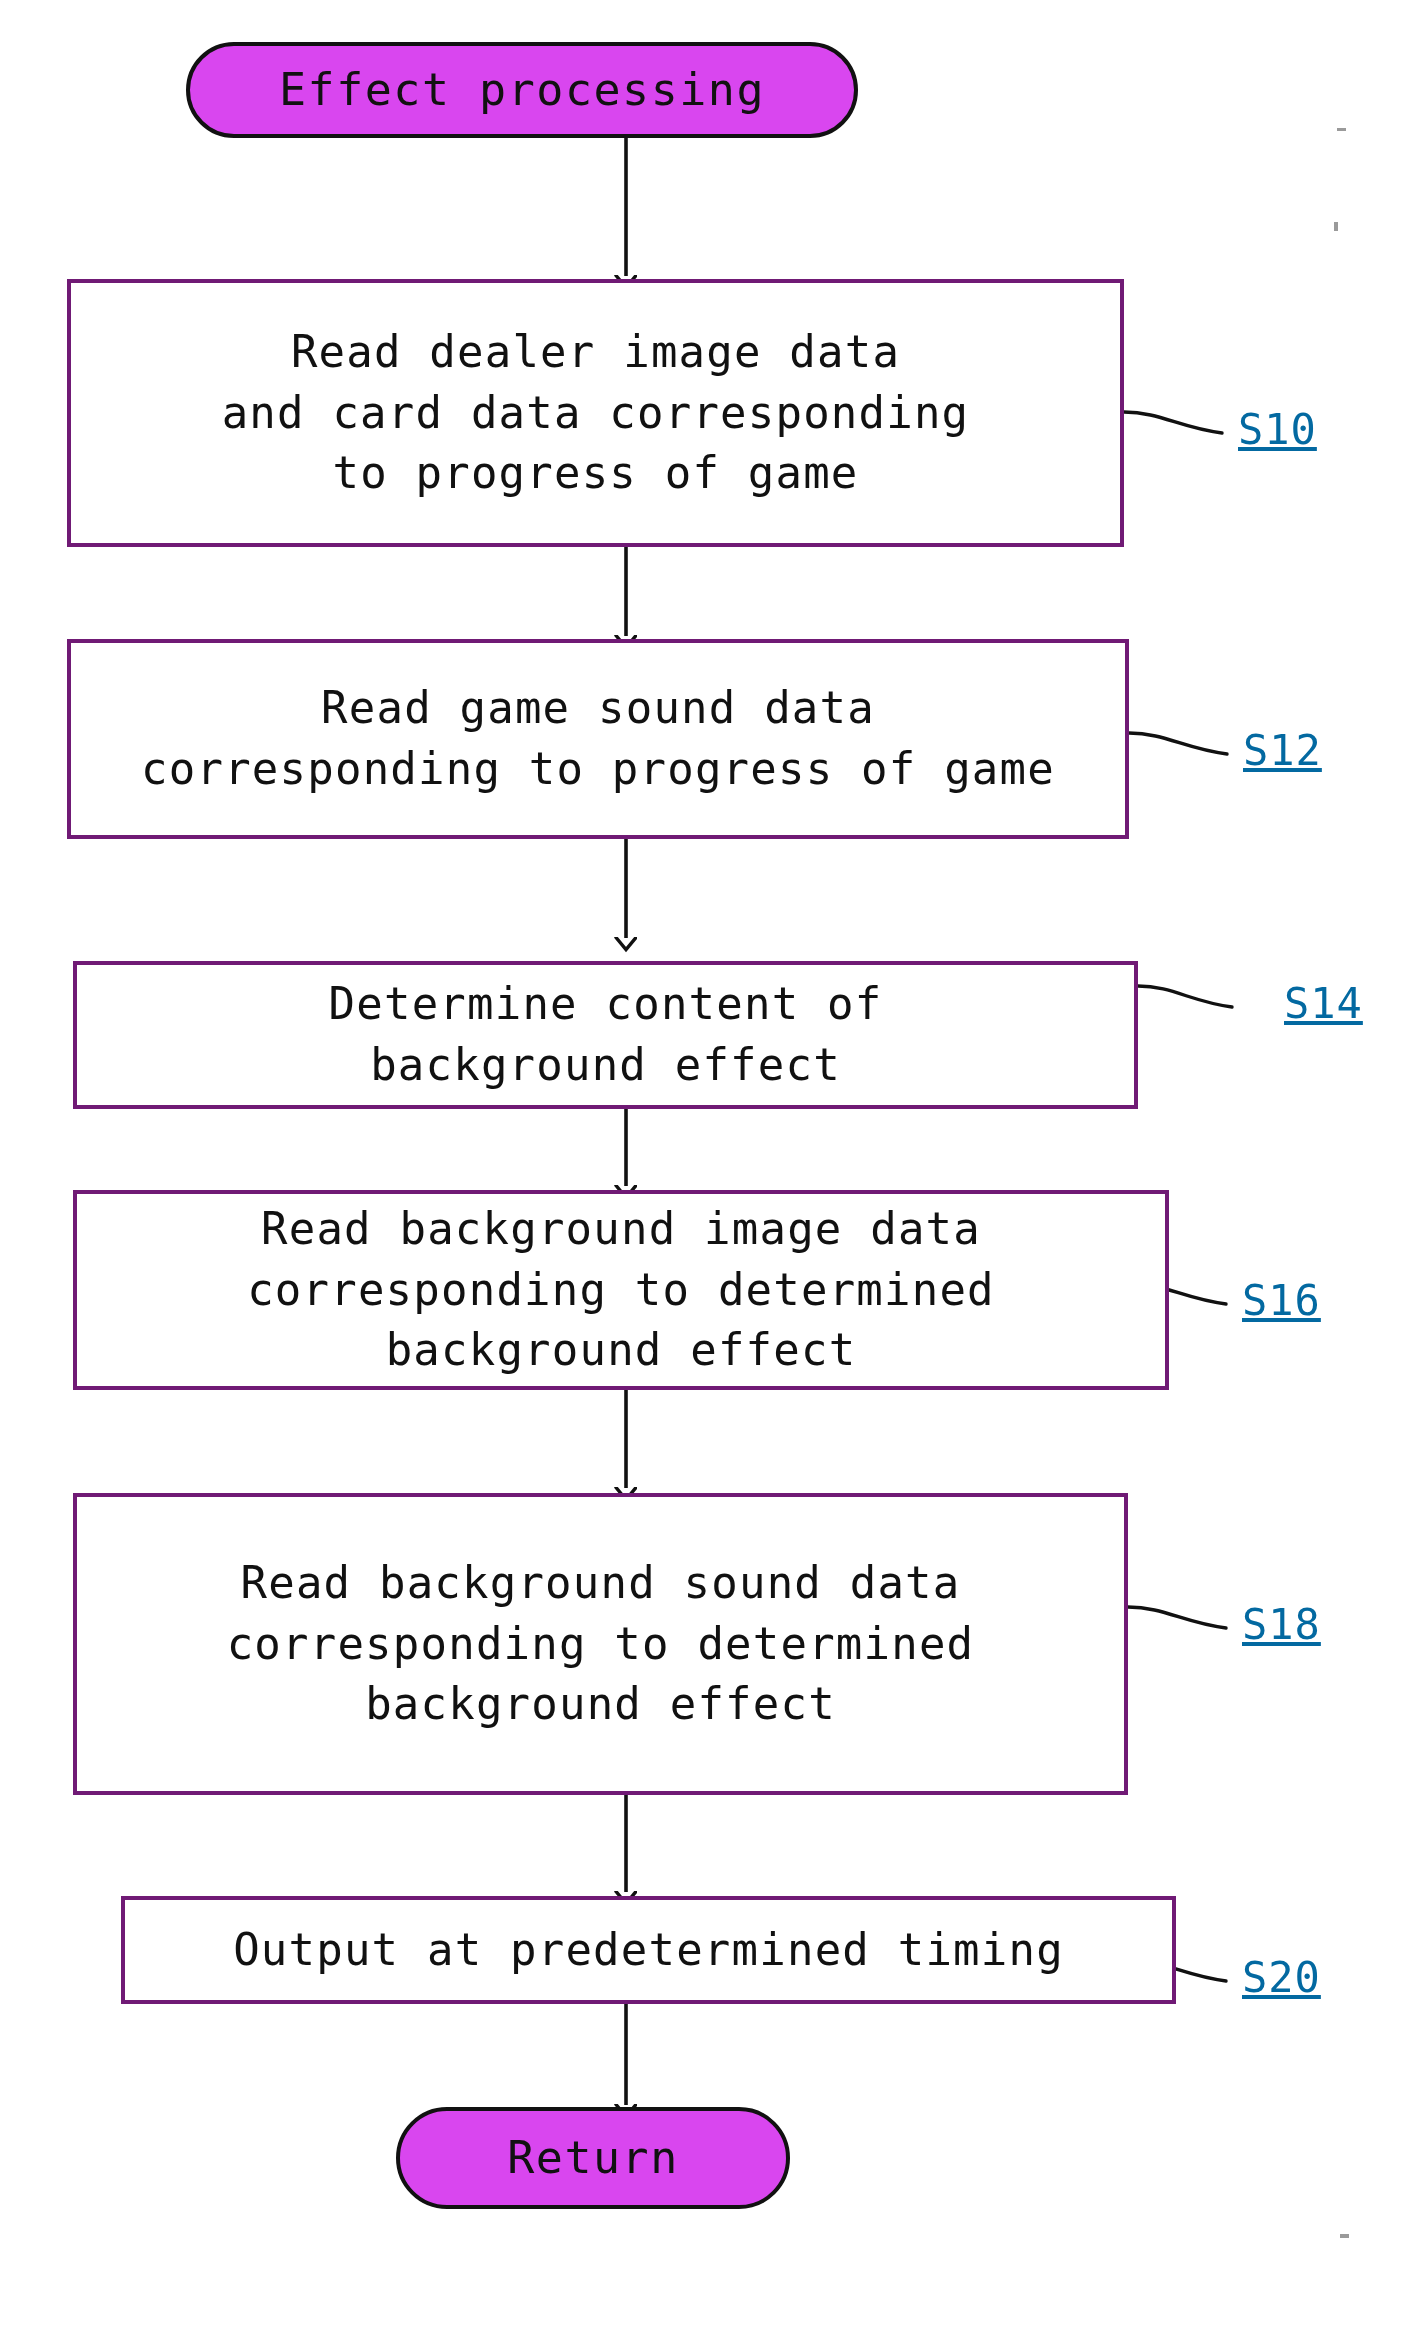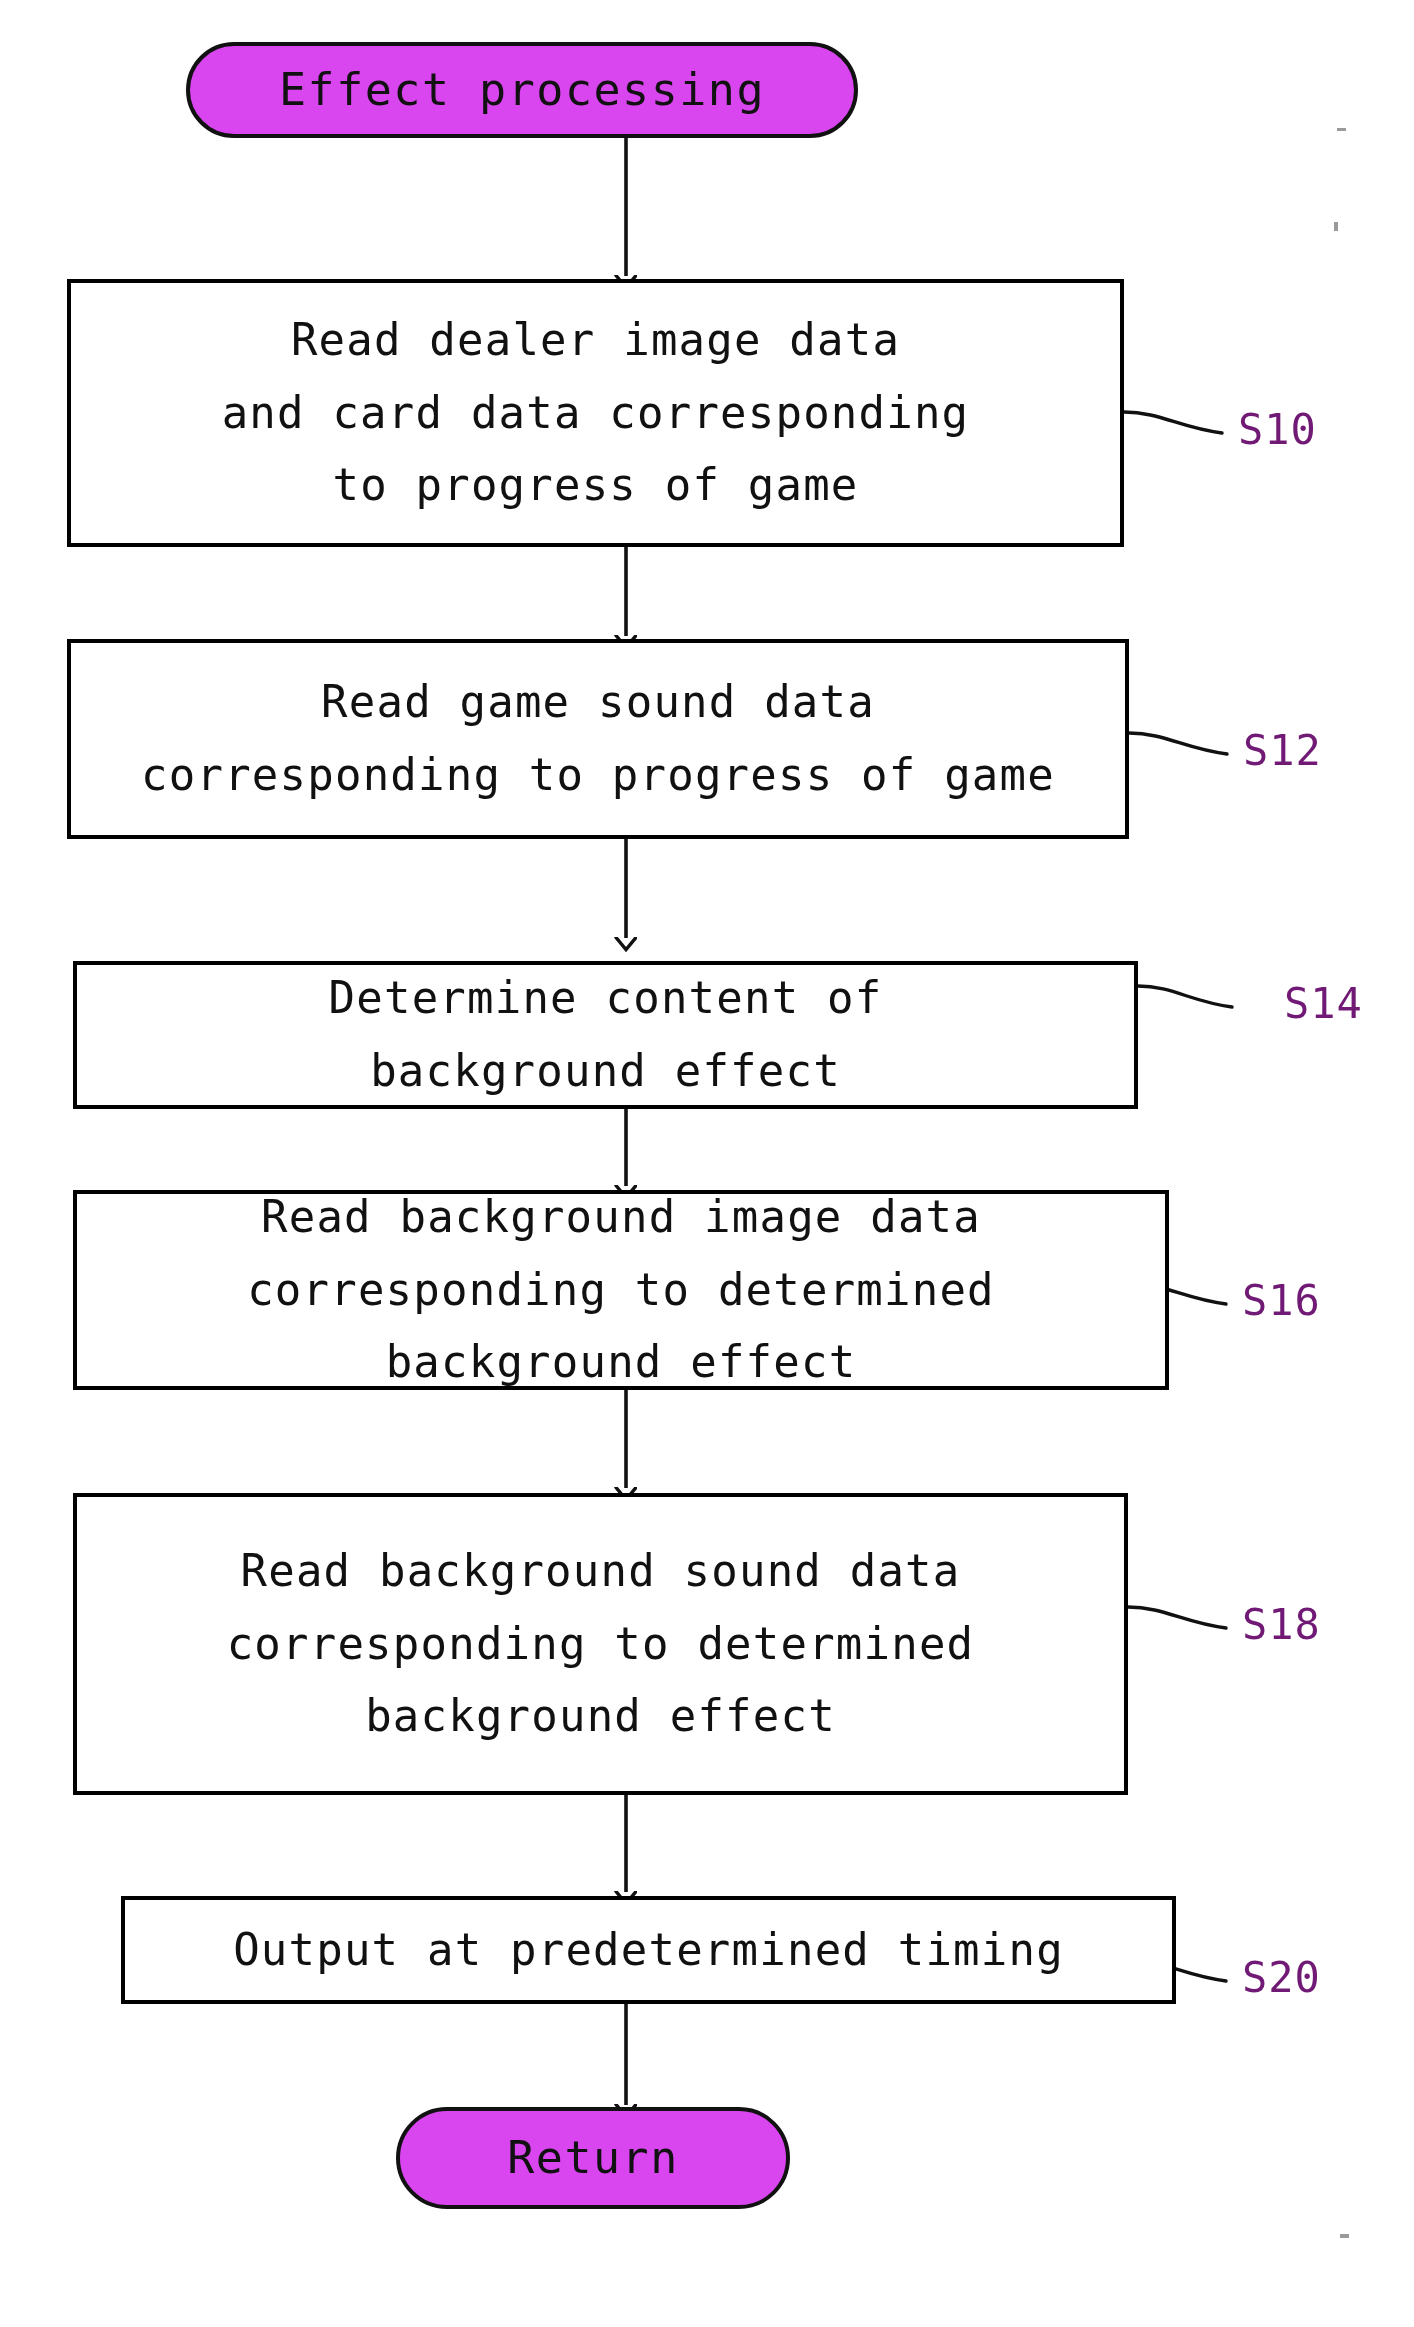--- a/index.html
+++ b/index.html
@@ -45,44 +45,44 @@
     text-align: center;
     letter-spacing: 1.5px;
     line-height: 1.1;
     white-space: nowrap;
   }
 
   
   .process {
     position: absolute;
     box-sizing: border-box;
-    border: 4px solid #000000;
+    border: 4px solid #701a75;
     background: #ffffff;
     display: flex;
     flex-direction: column;
     align-items: center;
     justify-content: center;
     text-align: center;
     letter-spacing: 1.2px;
     line-height: 1.38;
-    gap: 12px;
   }
   .process .tline {
     display: block;
     white-space: nowrap;
   }
 
   
   .step-label {
     position: absolute;
     font-size: 42px;
     letter-spacing: 1px;
     line-height: 1;
     white-space: nowrap;
-    color: #701a75;
+    color: #0369a1;
+    text-decoration: underline;
   }
 
   
   .speck {
     position: absolute;
     background: #9a9a9a;
   }
 </style>
 </head>
 <body>

